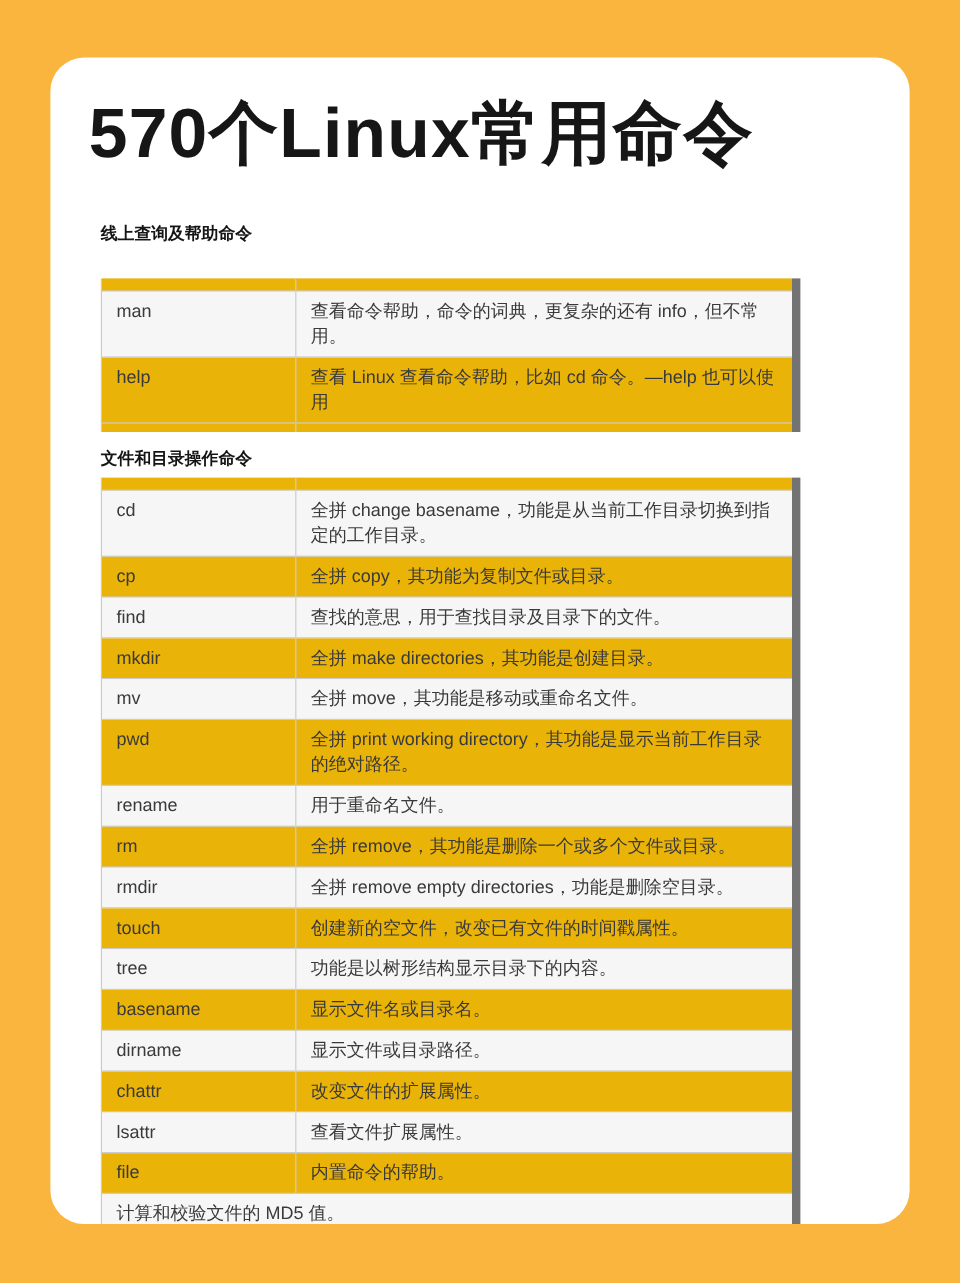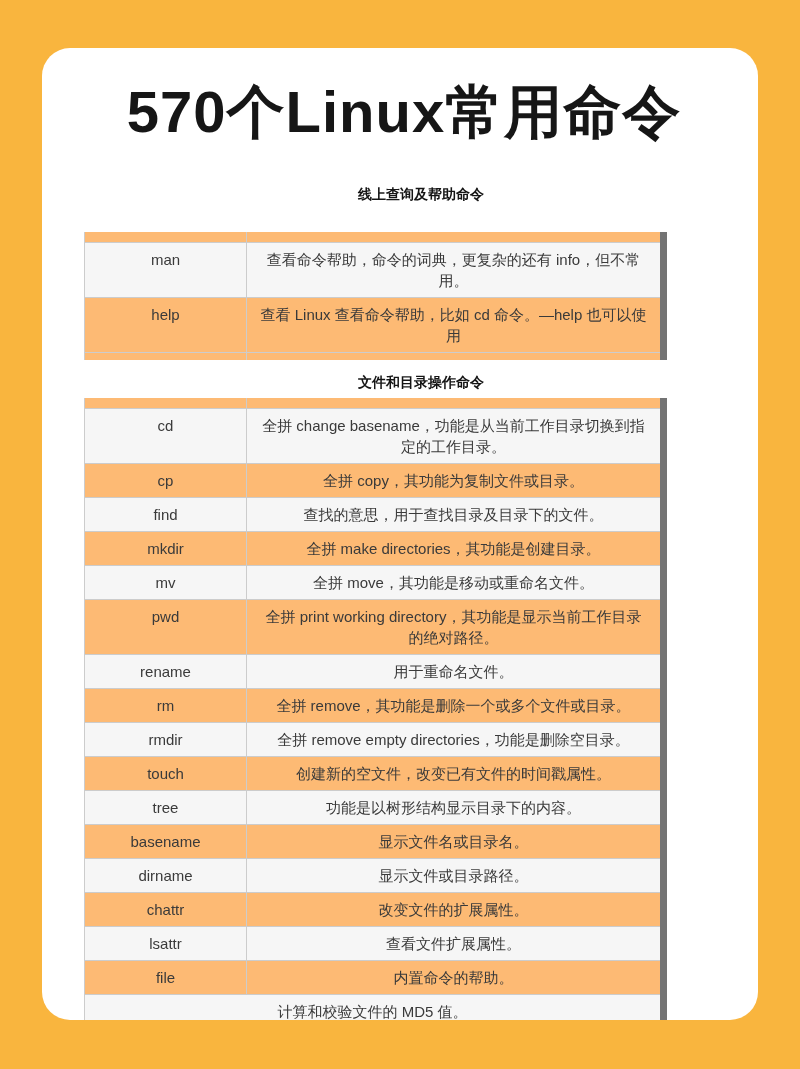--- a/index.html
+++ b/index.html
@@ -52,21 +52,21 @@
     width: 583px;
     box-sizing: border-box;
     border-left: 1px solid #CCCCCC;
     border-right: 7px solid #737373;
     font-size: 15px;
     color: #3A3A3A;
   }
   .trow {
     display: flex;
     border-bottom: 1px solid #CCCCCC;
-    background: #fdba74;
+    background: #eab308;
   }
   .trow.alt {
     background: #F6F6F6;
   }
   .tcell {
     padding: 6px 12px;
     line-height: 21px;
     box-sizing: border-box;
   }
   .cmd-cell {
@@ -84,21 +84,21 @@
   .sliver.bottom {
     border-bottom: none;
   }
   .sliver.bottom .tcell {
     height: 7px;
   }
 </style>
 </head>
 <body style="background: rgb(249, 181, 62);">
 
-<div class="poster" style="background: rgb(249, 181, 62); text-align: center;">
+<div class="poster" style="background: rgb(249, 181, 62);">
   <div class="card" style="background: rgb(255, 255, 255);">
 
     <h1 class="title">570个Linux常用命令</h1>
 
     <div class="section section-help">
       <div class="section-heading">线上查询及帮助命令</div>
       <div class="cmd-table">
         <div class="trow sliver top">
           <div class="tcell cmd-cell"></div>
           <div class="tcell desc-cell"></div>

